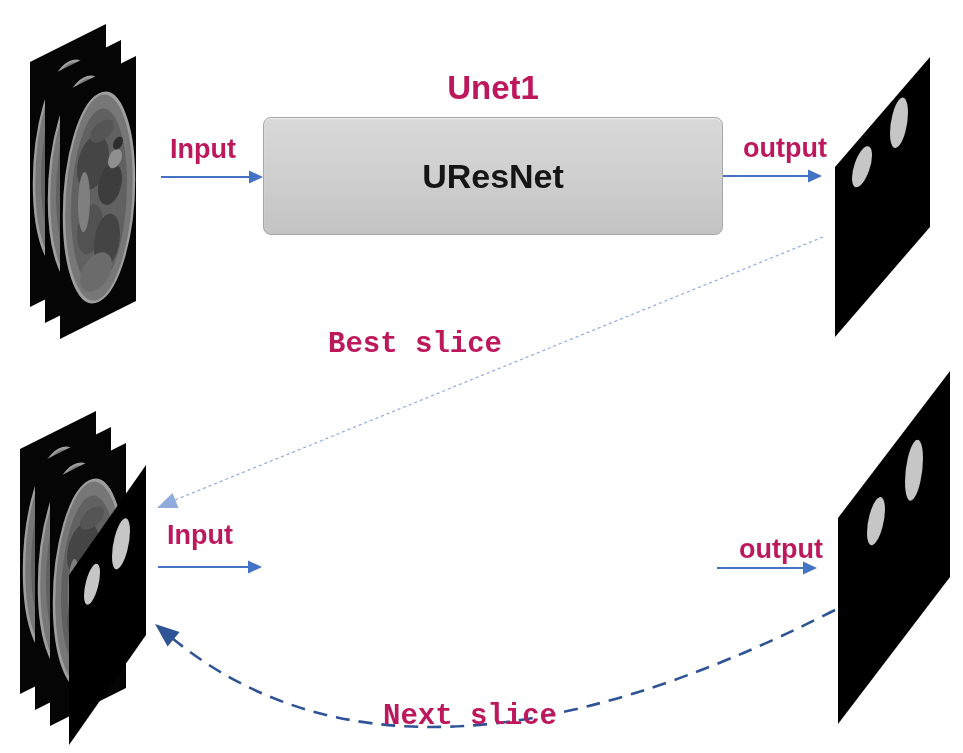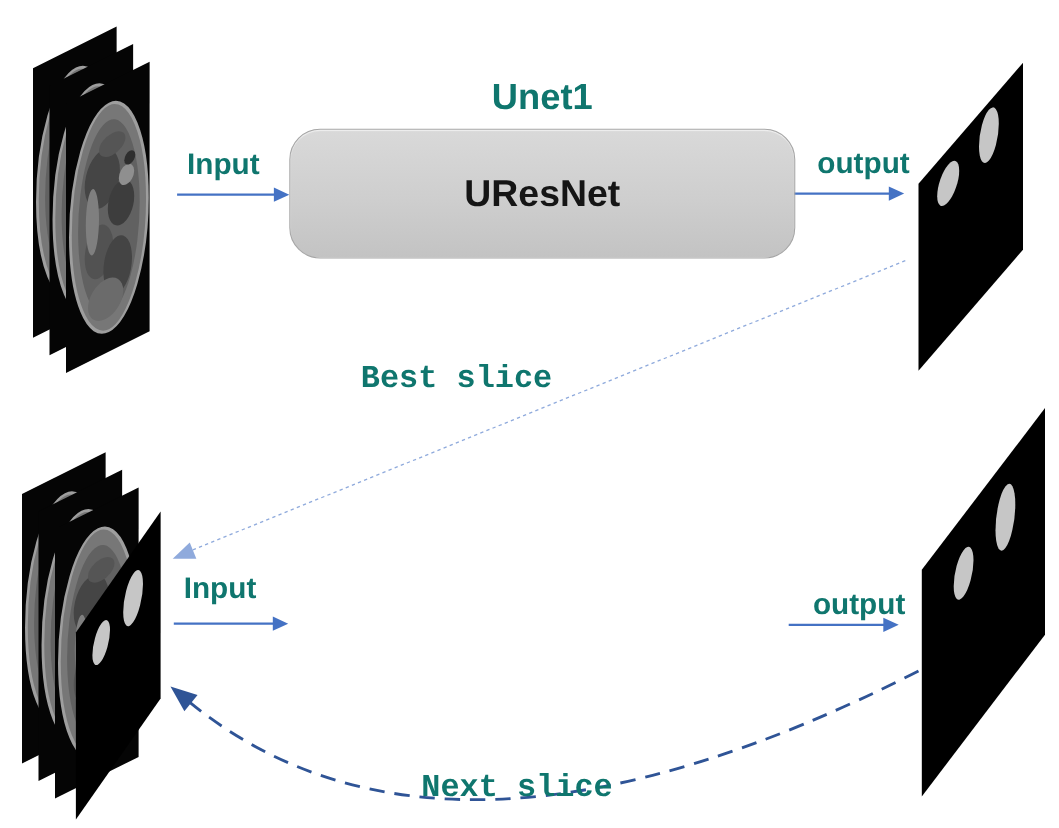--- a/index.html
+++ b/index.html
@@ -3,30 +3,30 @@
 <meta charset="utf-8">
 <style>
   html,body{margin:0;padding:0;background:#fff;}
   .stage{
     position:relative;width:963px;height:753px;background:#fff;overflow:hidden;
     font-family:"Liberation Sans",sans-serif;
   }
   .stage svg{position:absolute;left:0;top:0;}
   .lbl{
     position:absolute;transform:translateX(-50%);white-space:nowrap;
-    color:#0f766e;font-weight:600;line-height:1.1;
+    color:#be185d;font-weight:600;line-height:1.1;
   }
   .io-lbl{font-size:27px;text-align:right;}
   .slice-lbl{font-size:29px;font-family:Liberation Mono, monospace;}
   .net-title{font-size:33px;}
   .net-box{
     position:absolute;display:flex;align-items:center;justify-content:center;
     background:linear-gradient(180deg,var(--box-fill-top,#d9d9d9) 0%,#cecece 55%,var(--box-fill-bottom,#c3c3c3) 100%);
     border:1.5px solid var(--box-border,#a6a6a6);
-    border-radius:28px;
+    border-radius:8px;
     box-shadow:inset 0 1px 1px rgba(255,255,255,.6);
   }
   .net-box .box-label{font-size:34px;font-weight:600;color:#151515;}
   .box1{left:263px;top:117px;width:458px;height:116px;}
   .box2{left:263px;top:506px;width:454px;height:120px;}
   .solid-arrow{stroke:var(--arrow-blue,#4472c4);stroke-width:2;fill:none;}
   .solid-head{fill:var(--arrow-blue,#4472c4);stroke:none;}
   .best-line{stroke:var(--best-slice-blue,#8faadc);stroke-width:1.2;stroke-dasharray:3 3;fill:none;}
   .best-head{fill:var(--best-slice-blue,#8faadc);stroke:none;}
   .next-curve{stroke:var(--next-slice-blue,#2f5496);stroke-width:2.6;stroke-dasharray:14 9;fill:none;}

